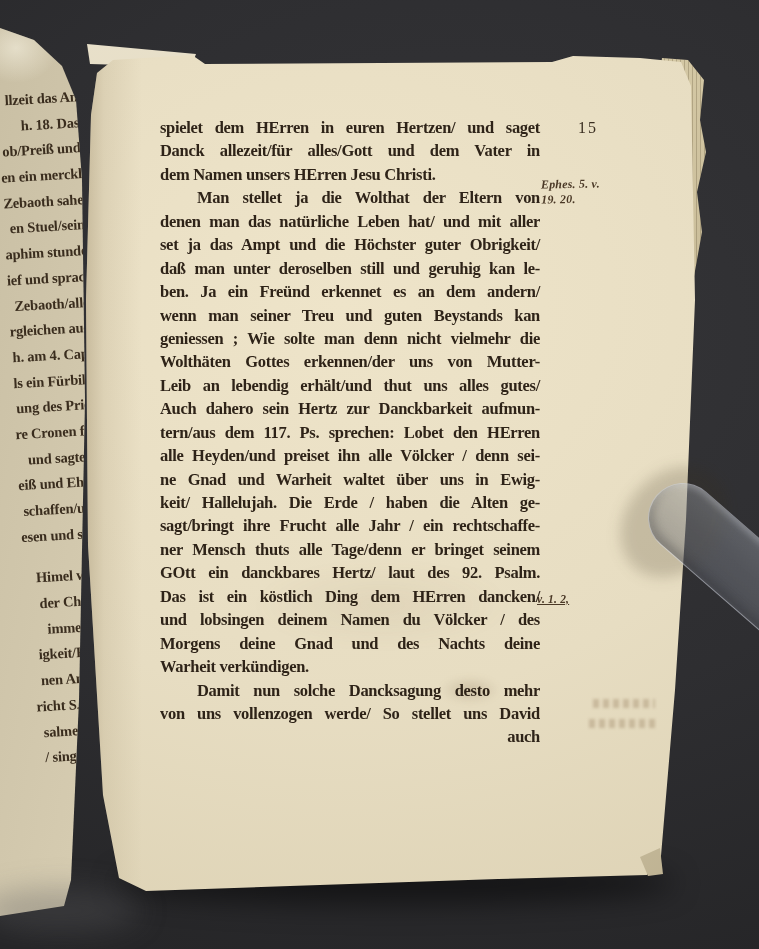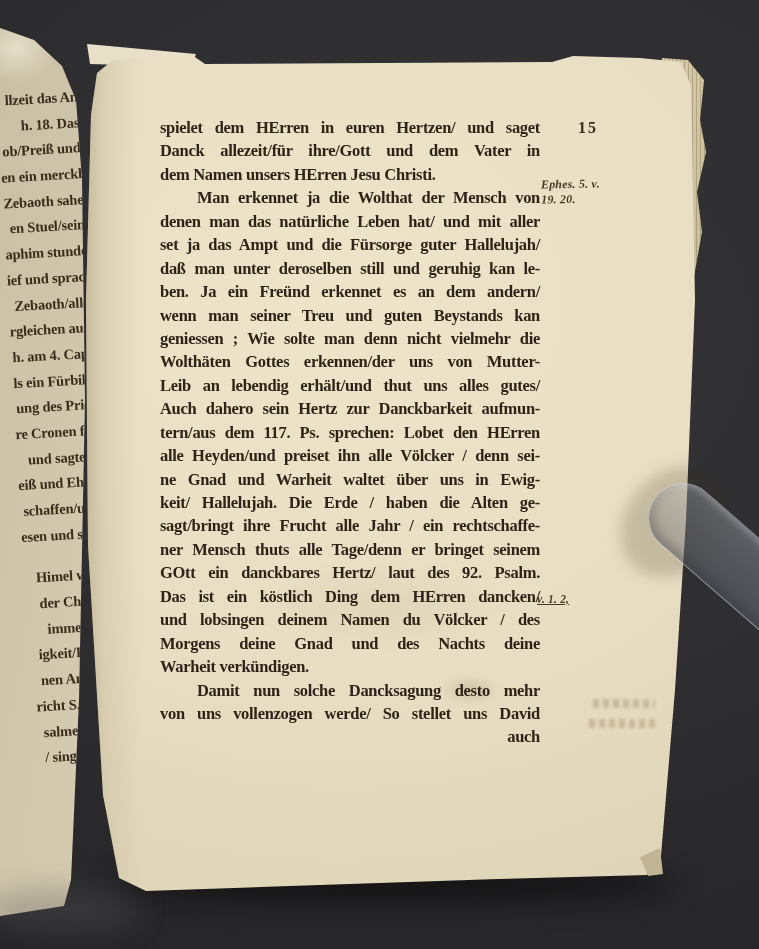--- a/index.html
+++ b/index.html
@@ -77,21 +77,21 @@
     font-weight:bold;font-size:16.5px;line-height:23.45px;
     color:#2e2318;letter-spacing:-0.3px;
   }
   .bline{height:23.45px;text-align:justify;text-align-last:justify;margin-left:36px;}
   .bline.left{text-align:center;text-align-last:left;}
   .bline.right{text-align-last:right;}
   .bline.indent{padding-left:37px;box-sizing:border-box;}
 
   .page-number{
     position:absolute;left:578px;top:119px;width:34px;
-    font-weight:bold;font-size:16px;letter-spacing:2px;color:#3a2e20;
+    font-weight:normal;font-size:16px;letter-spacing:2px;color:#3a2e20;
   }
   .note{
     position:absolute;font-style:italic;font-weight:bold;
     color:#4a3826;line-height:14.5px;letter-spacing:.2px;
   }
   .note1{left:541px;top:177px;font-size:12px;transform:rotate(-1deg);}
   .note2{left:537px;top:592px;font-size:11.5px;text-decoration:underline;}
 
   
   .ghost{position:absolute;filter:blur(1.5px);}
@@ -177,25 +177,25 @@
       <div>Ephes. 5. v.</div>
       <div>19. 20.</div>
     </div>
 
     <div class="note note2">
       <div>v. 1. 2,</div>
     </div>
 
     <div class="body-text" id="body-lines">
         <div class="bline justify">spielet dem HErren in euren Hertzen/ und saget</div>
-        <div class="bline justify">Danck allezeit/für ihre/Gott und dem Vater in</div>
+        <div class="bline justify">Danck allezeit/für alles/Gott und dem Vater in</div>
         <div class="bline left">dem Namen unsers HErren Jesu Christi.</div>
-        <div class="bline indent">Man erkennet ja die Wolthat der Mensch von</div>
+        <div class="bline indent">Man stellet ja die Wolthat der Eltern von</div>
         <div class="bline justify">denen man das natürliche Leben hat/ und mit aller</div>
-        <div class="bline justify">set ja das Ampt und die Fürsorge guter Hallelujah/</div>
+        <div class="bline justify">set ja das Ampt und die Höchster guter Obrigkeit/</div>
         <div class="bline justify">daß man unter deroselben still und geruhig kan le-</div>
         <div class="bline justify">ben.  Ja ein Freünd erkennet es an dem andern/</div>
         <div class="bline justify">wenn man seiner Treu und guten Beystands kan</div>
         <div class="bline justify">geniessen ;  Wie solte man denn nicht vielmehr die</div>
         <div class="bline justify">Wolthäten Gottes erkennen/der uns von Mutter-</div>
         <div class="bline justify">Leib an lebendig erhält/und thut uns alles gutes/</div>
         <div class="bline justify">Auch dahero sein Hertz zur Danckbarkeit aufmun-</div>
         <div class="bline justify">tern/aus dem 117. Ps. sprechen: Lobet den HErren</div>
         <div class="bline justify">alle Heyden/und preiset ihn alle Völcker / denn sei-</div>
         <div class="bline justify">ne Gnad und Warheit waltet über uns in Ewig-</div>

